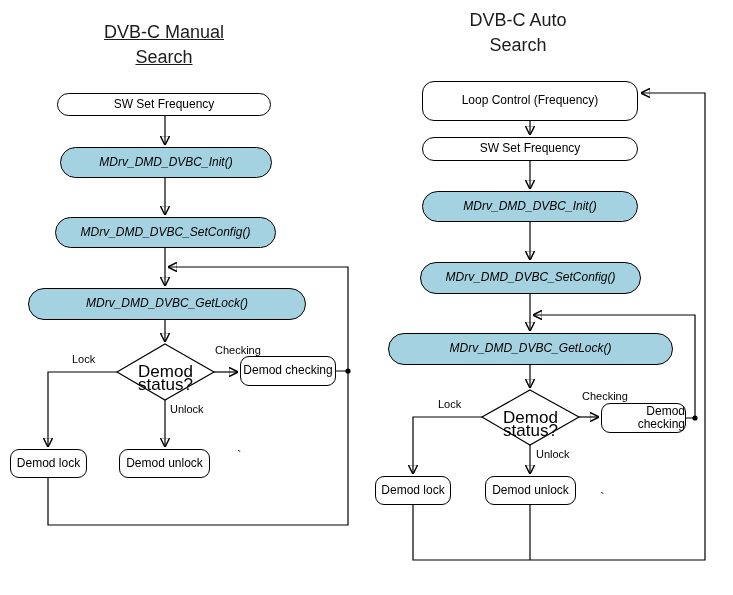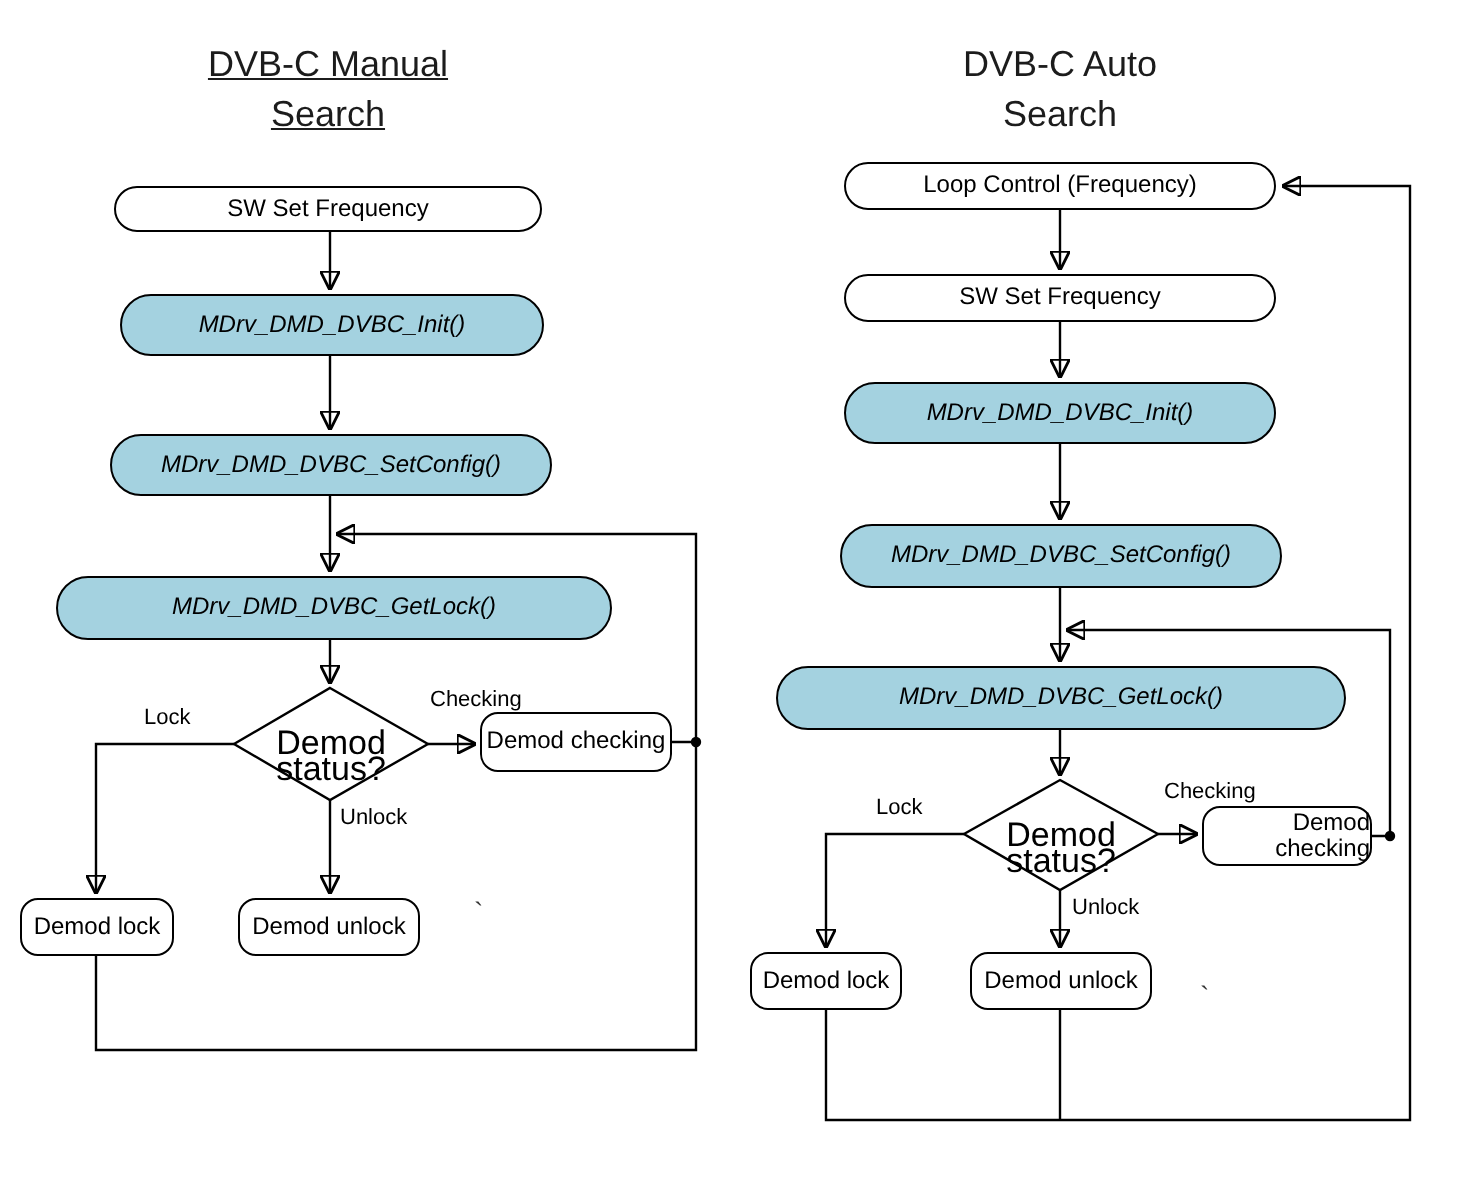--- a/index.html
+++ b/index.html
@@ -84,26 +84,26 @@
   <div class="node smallbox" style="left:10px;top:449px;width:77px;height:29px;">Demod lock</div>
 
   <div class="node smallbox" style="left:119px;top:449px;width:91px;height:29px;">Demod unlock</div>
 
   <div class="elabel" style="left:72px;top:353px;">Lock</div>
   <div class="elabel" style="left:215px;top:344px;">Checking</div>
   <div class="elabel" style="left:170px;top:403px;">Unlock</div>
 
   <div class="stray" style="left:237px;top:448px;">`</div>
 
-  <div class="title" style="left:422px;top:8px;width:216px;margin-top:12px;">
+  <div class="title" style="left:410px;top:8px;width:216px;">
     <div>DVB-C Auto</div>
     <div>Search</div>
   </div>
 
-  <div class="node terminator" style="left:422px;top:81px;width:216px;height:24px;">Loop Control (Frequency)</div>
+  <div class="node terminator" style="left:422px;top:81px;width:216px;height:40px;">Loop Control (Frequency)</div>
 
   <div class="node terminator" style="left:422px;top:137px;width:216px;height:24px;">SW Set Frequency</div>
 
   <div class="node pill" style="left:422px;top:191px;width:216px;height:31px;">MDrv_DMD_DVBC_Init()</div>
 
   <div class="node pill" style="left:420px;top:262px;width:221px;height:32px;">MDrv_DMD_DVBC_SetConfig()</div>
 
   <div class="node pill" style="left:388px;top:333px;width:285px;height:32px;">MDrv_DMD_DVBC_GetLock()</div>
 
   <div class="dlabel" style="left:482px;top:411px;width:97px;">Demod status?</div>

